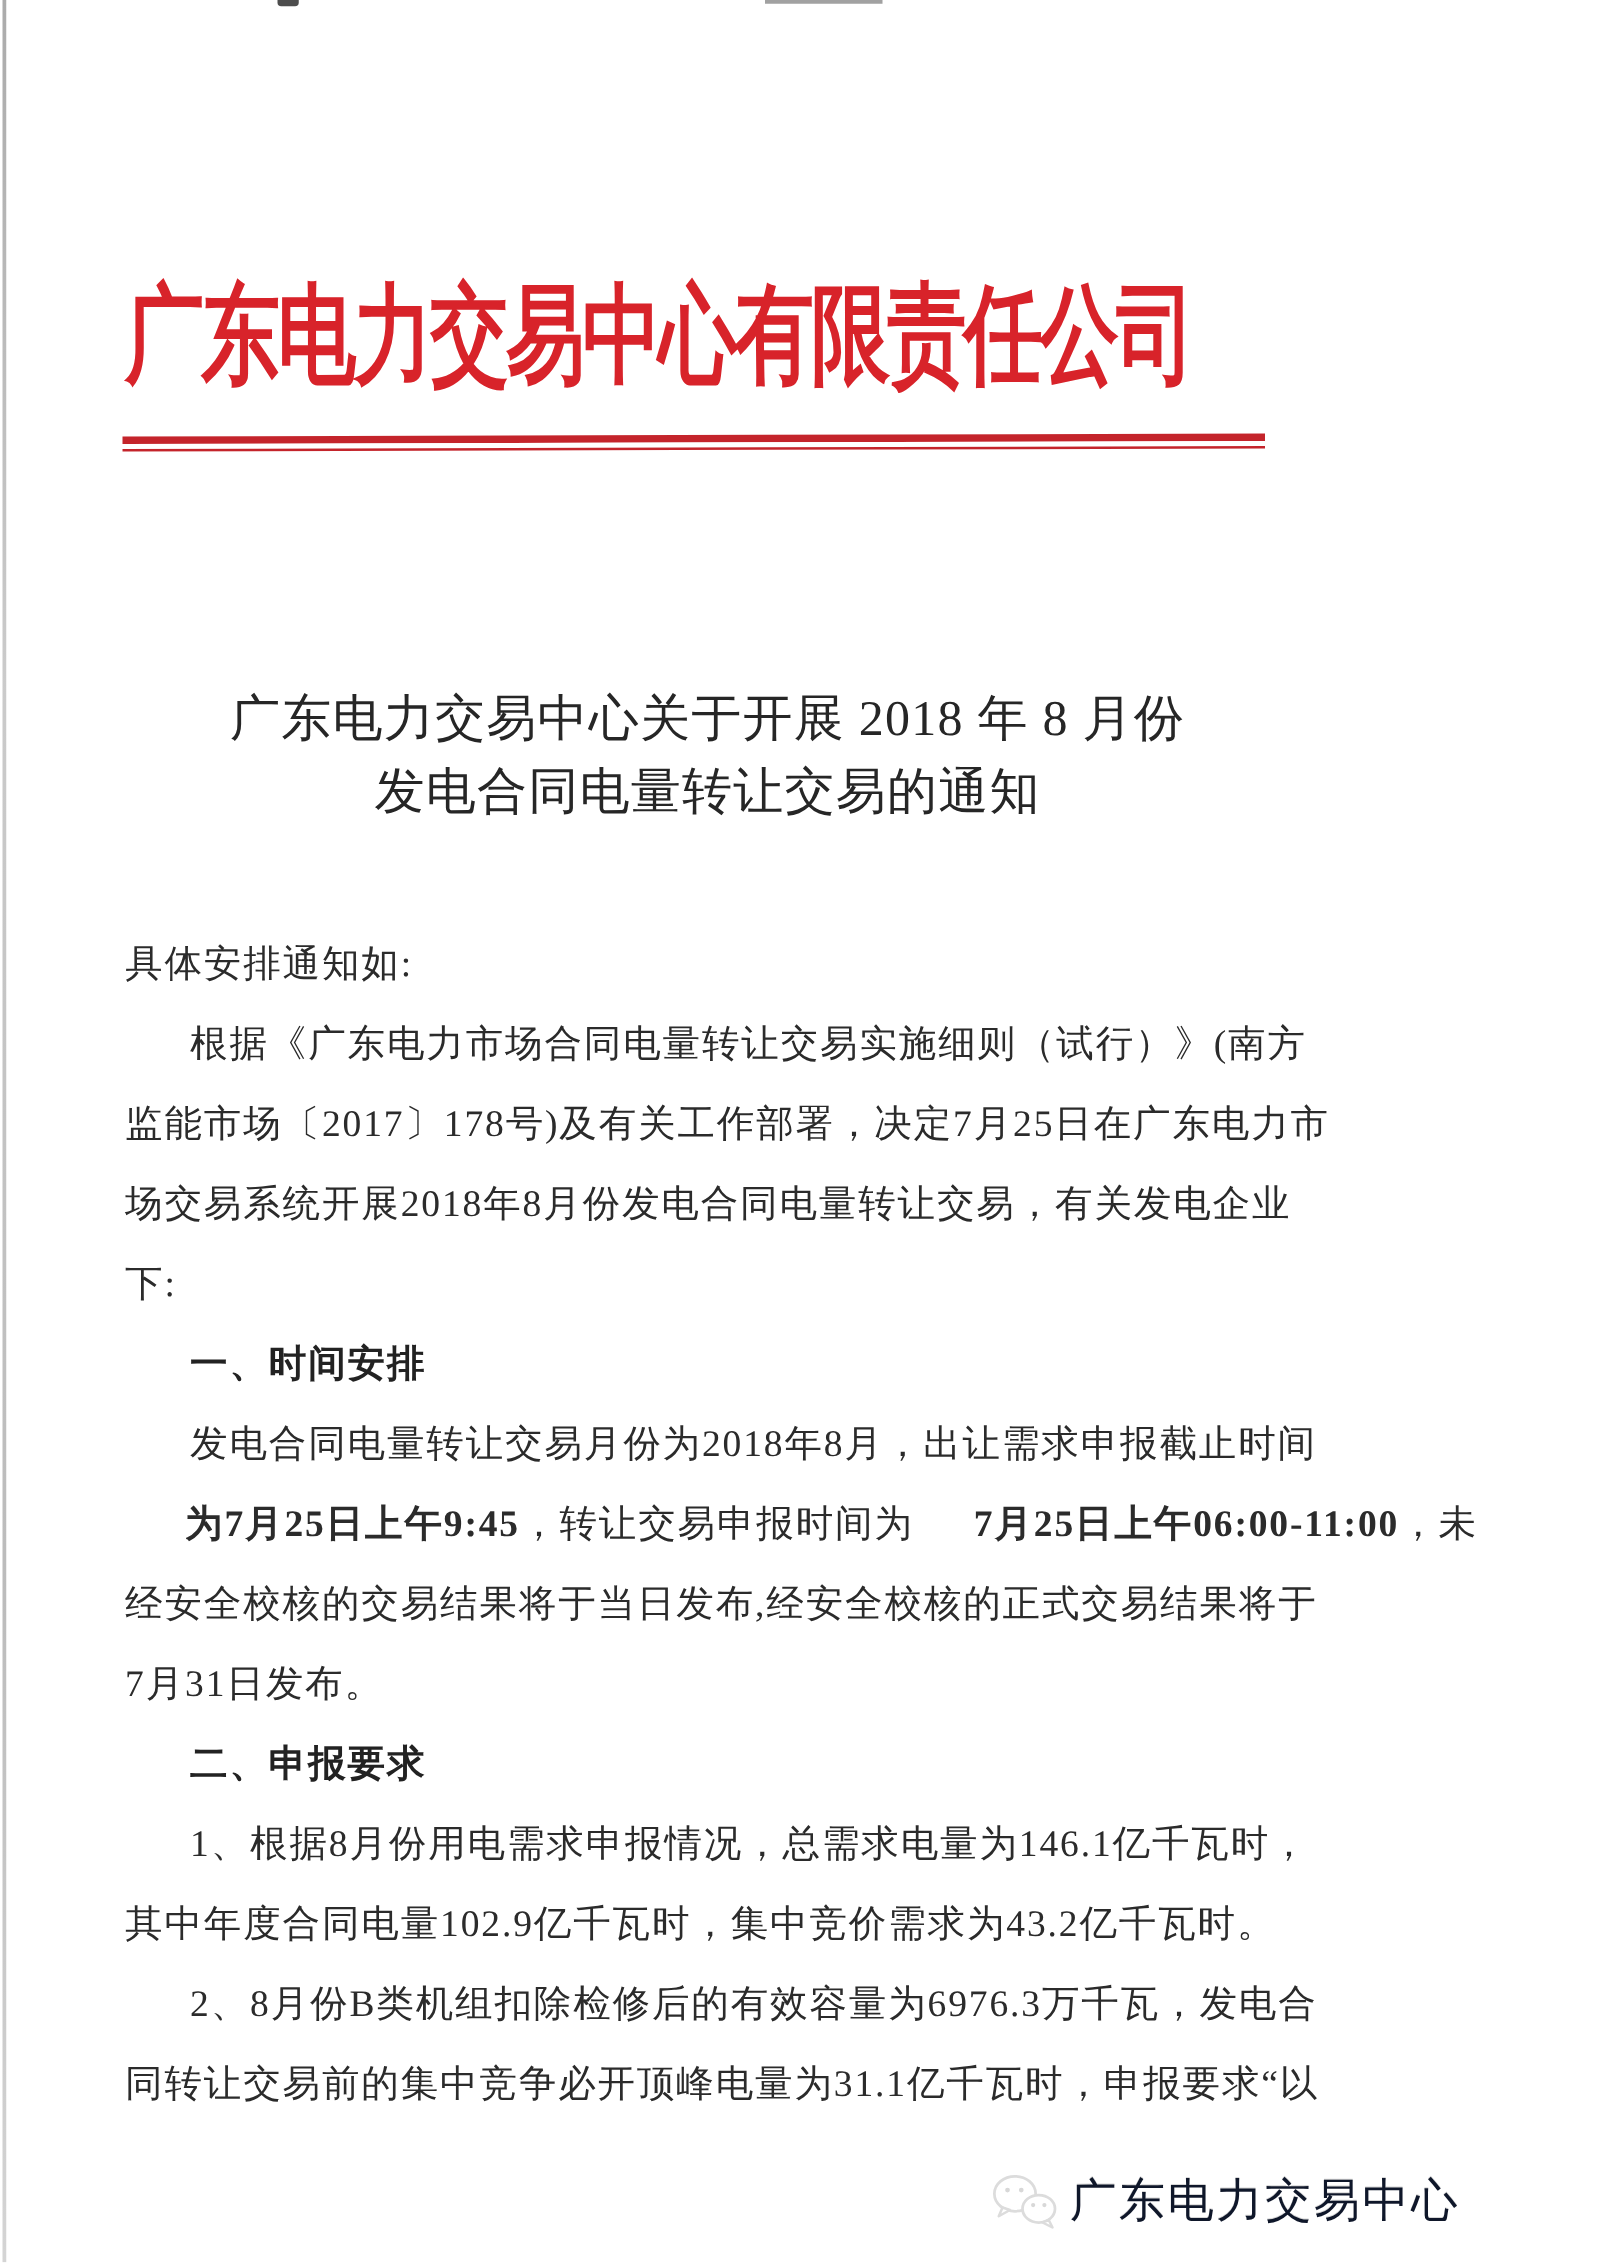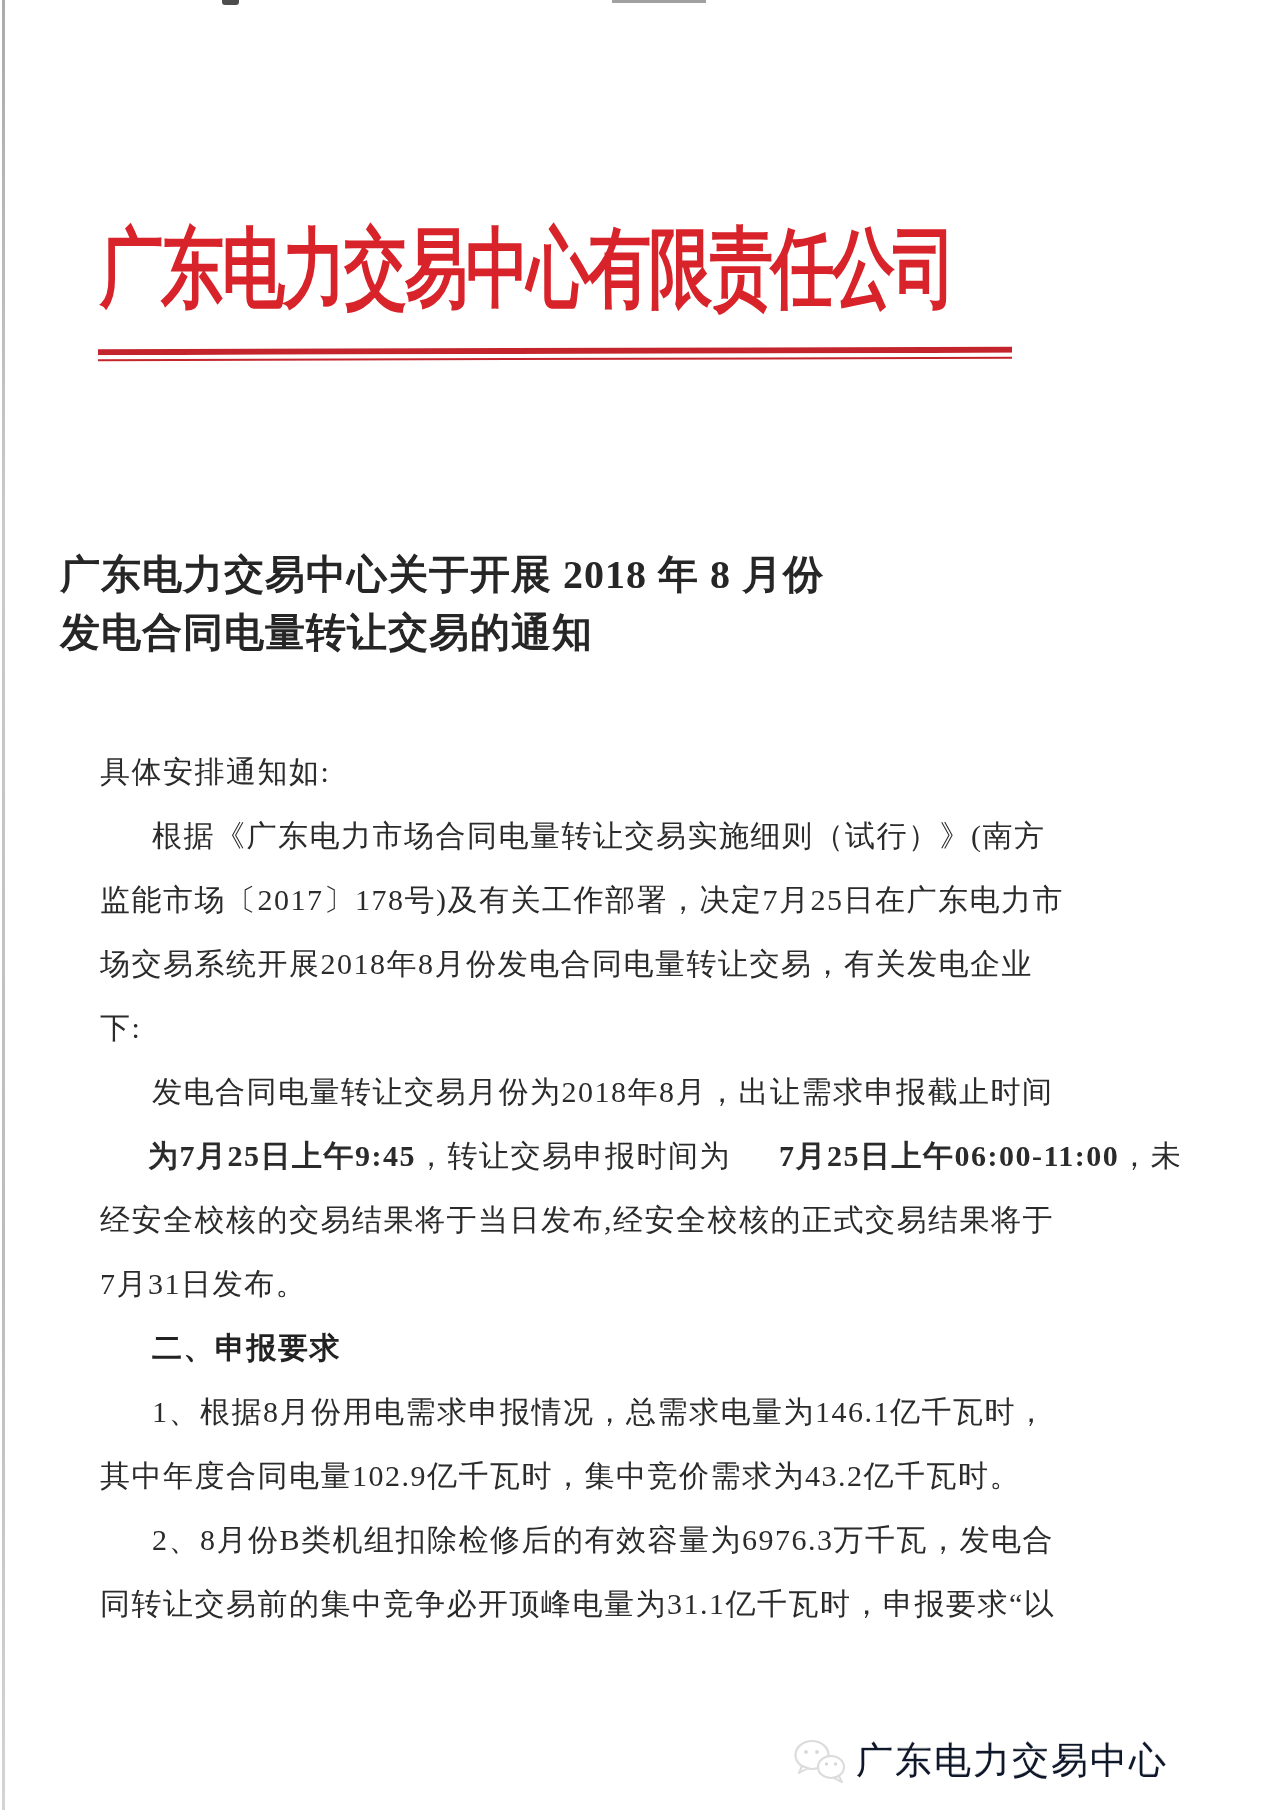--- a/index.html
+++ b/index.html
@@ -32,21 +32,21 @@
   .red-rule{
     position:absolute;left:98px;top:348px;width:914px;
     transform:rotate(-0.15deg);
   }
   .red-rule .thick{height:6px;background:#c4242b;}
   .red-rule .gap{height:4px;background:#ffffff;}
   .red-rule .thin{height:2px;background:#c4242b;}
   
   .doc-title{
     position:absolute;left:60px;top:546px;width:1012px;
-    text-align:left;font-weight:bold;color:#262626;
+    text-align:center;font-weight:normal;color:#262626;
     font-size:40px;line-height:58px;letter-spacing:1px;
     font-family:"Liberation Serif","DejaVu Serif",serif;
   }
   
   .body-text{
     position:absolute;left:100px;top:740px;width:936px;
     font-size:30px;line-height:64px;letter-spacing:1.5px;
     color:#2b2b2b;
   }
   .line{white-space:nowrap;}
@@ -88,20 +88,21 @@
     <div>广东电力交易中心关于开展 2018 年 8 月份</div>
     <div>发电合同电量转让交易的通知</div>
   </div>
 
   <div class="body-text">
     <div class="line"><span>具体安排通知如:</span></div>
     <div class="line ind"><span>根据《广东电力市场合同电量转让交易实施细则（试行）》(南方</span></div>
     <div class="line"><span>监能市场〔2017〕178号)及有关工作部署，决定7月25日在广东电力市</span></div>
     <div class="line"><span>场交易系统开展2018年8月份发电合同电量转让交易，有关发电企业</span></div>
     <div class="line"><span>下:</span></div>
+    <div class="line ind hd"><span>一、时间安排</span></div>
     <div class="line ind"><span>发电合同电量转让交易月份为2018年8月，出让需求申报截止时间</span></div>
     <div class="line"><span class="b">为7月25日上午9:45</span><span>，转让交易申报时间为</span><span class="b">7月25日上午06:00-11:00</span><span>，未</span></div>
     <div class="line"><span>经安全校核的交易结果将于当日发布,经安全校核的正式交易结果将于</span></div>
     <div class="line"><span>7月31日发布。</span></div>
     <div class="line ind hd"><span>二、申报要求</span></div>
     <div class="line ind"><span>1、根据8月份用电需求申报情况，总需求电量为146.1亿千瓦时，</span></div>
     <div class="line"><span>其中年度合同电量102.9亿千瓦时，集中竞价需求为43.2亿千瓦时。</span></div>
     <div class="line ind"><span>2、8月份B类机组扣除检修后的有效容量为6976.3万千瓦，发电合</span></div>
     <div class="line"><span>同转让交易前的集中竞争必开顶峰电量为31.1亿千瓦时，申报要求“以</span></div>
   </div>

